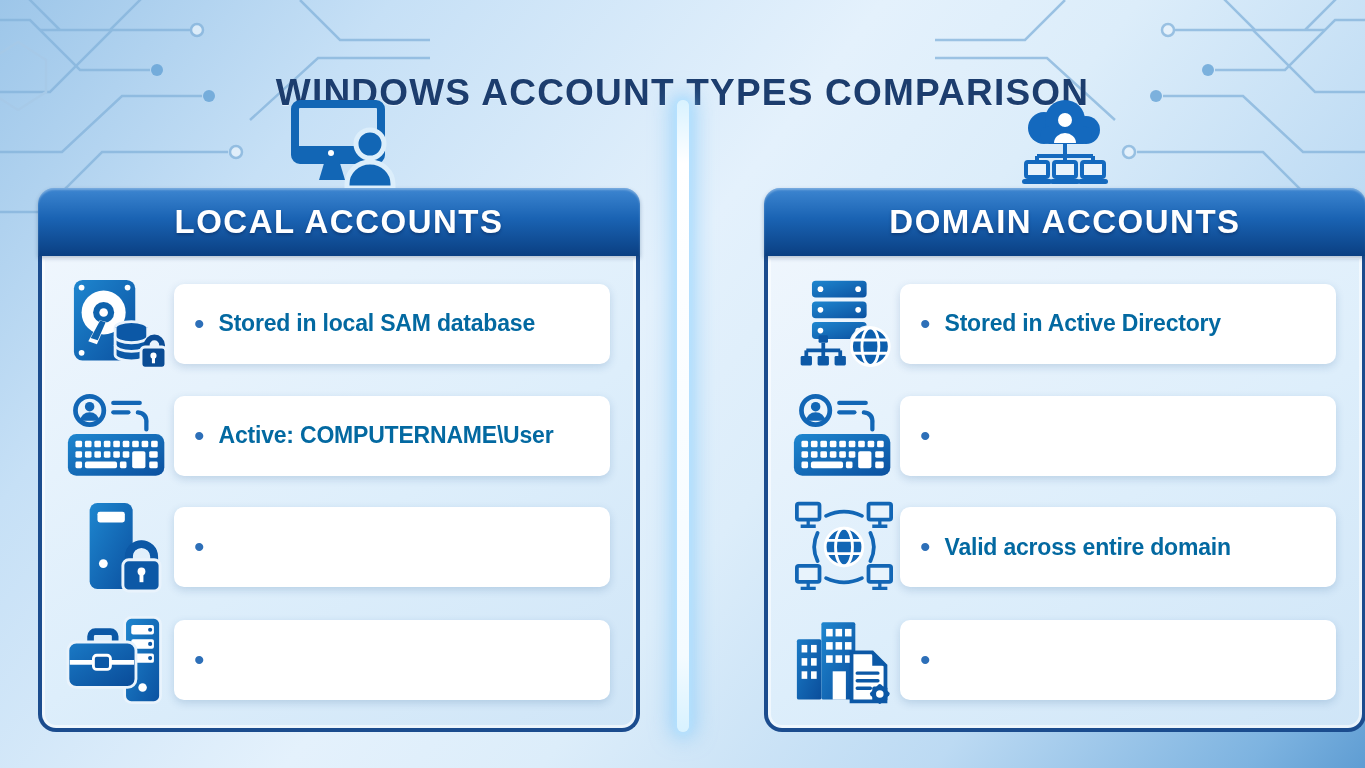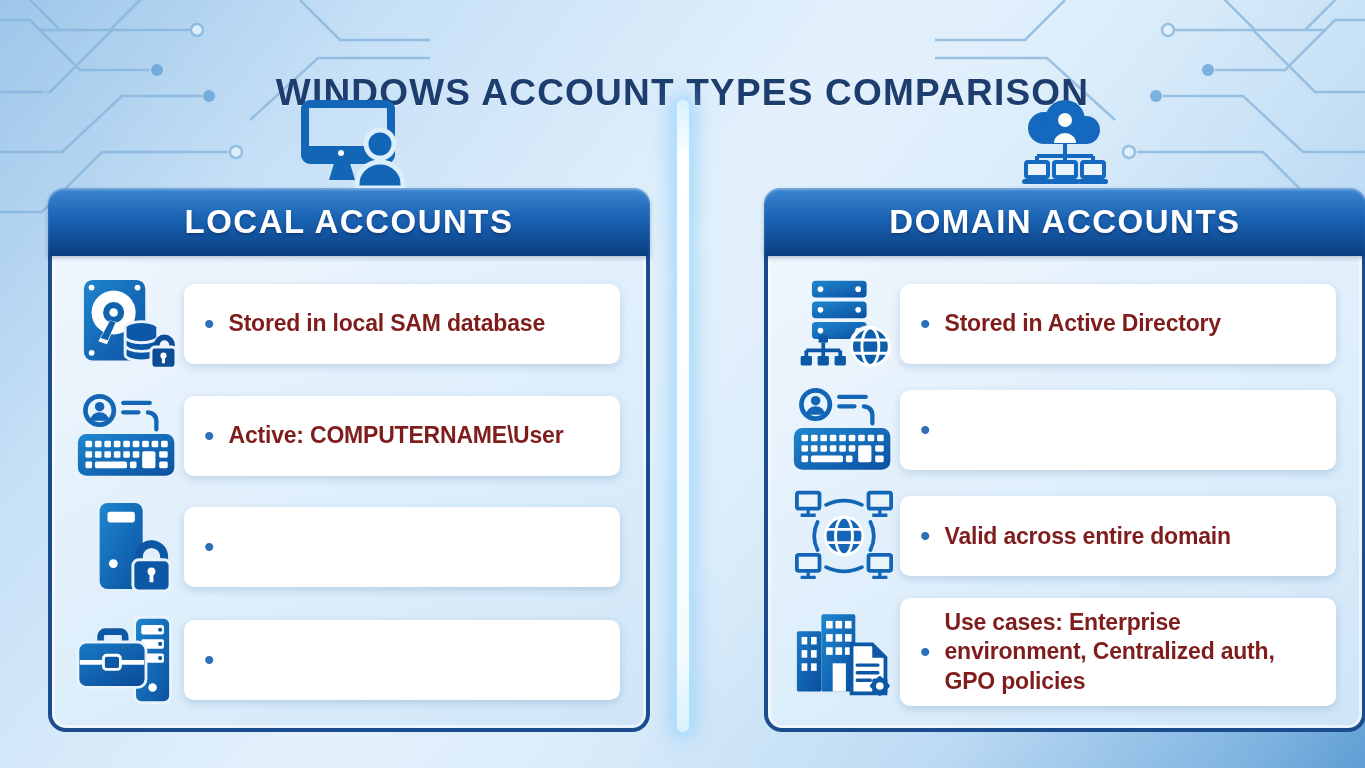--- a/index.html
+++ b/index.html
@@ -17,21 +17,21 @@
     text-shadow:0 1px 0 rgba(255,255,255,.5);
     margin-top:46px;
   }
   .divider{
     position:absolute;left:677px;top:100px;width:12px;height:632px;
     background:linear-gradient(180deg,#d8f2ff,#ffffff 10%,#f4fbff 88%,#d8f2ff);
     border-radius:8px;
     box-shadow:0 0 6px 2px #b5e2ff,0 0 20px 7px rgba(120,195,250,.55);
   }
   .panel{position:absolute;top:98px;width:602px;}
-  .panel.local{left:48px;text-align:center;}
+  .panel.local{left:38px;text-align:center;}
   .panel.domain{left:724px;margin-left:40px;}
   .panel-icon{height:90px;display:flex;align-items:flex-end;justify-content:center;position:relative;z-index:2;}
   .panel-header{
     height:68px;display:flex;align-items:center;justify-content:center;
     background:linear-gradient(180deg,#3d86d1 0%,#1a63b3 45%,#0a3f82 100%);
     border-radius:16px 16px 0 0;position:relative;z-index:1;
     box-shadow:inset 0 2px 2px rgba(255,255,255,.3),0 2px 4px rgba(10,50,100,.3);
   }
   .panel-header-label{
     color:#ffffff;font-size:33px;font-weight:800;letter-spacing:1.5px;
@@ -46,21 +46,21 @@
     display:flex;flex-direction:column;justify-content:space-between;
   }
   .feature-row{display:flex;align-items:center;}
   .row-icon{width:112px;min-width:112px;display:flex;align-items:center;justify-content:center;}
   .feature-card{
     flex:1;background:#ffffff;border-radius:10px;min-height:80px;
     display:flex;align-items:center;padding:10px 20px;box-sizing:border-box;
     box-shadow:0 3px 8px rgba(20,80,140,.18);
   }
   .bullet{color:#2d6fb8;font-size:30px;line-height:1;margin-right:14px;flex:none;}
-  .card-text{font-size:23px;font-weight:700;color:#7f1d1d;line-height:1.28;letter-spacing:-.2px;}
+  .card-text{font-size:23px;font-weight:700;color:#0369a1;line-height:1.28;letter-spacing:-.2px;}
 </style>
 </head>
 <body>
 
 <svg class="circuit tl" width="430" height="300" viewBox="0 0 430 300">
   <g fill="none" stroke="#84b3db" stroke-width="2.5">
     <path d="M-20,20 L30,20 L80,70 L150,70"></path>
       <circle cx="157" cy="70" r="6" fill="#5f9fd4" stroke="none"></circle>
     <path d="M-20,92 L50,92 L112,30 L190,30"></path>
       <circle cx="197" cy="30" r="6" fill="#eaf4fc"></circle>
@@ -472,18 +472,17 @@
             <g fill="#0c58a6">
               <rect x="-8" y="-8" width="16" height="16" rx="2"></rect>
               <rect x="-8" y="-8" width="16" height="16" rx="2" transform="rotate(45)"></rect>
             </g>
             <circle r="4" fill="#ffffff"></circle>
           </g>
         </svg>
       </div>
       <div class="feature-card">
         <span class="bullet">•</span>
-        <span class="card-text">Use cases: Enterprise environment, Centralized auth, GPO policies</span>
       </div>
     </div>
 
   </div>
 </div>
 
 </body></html>

